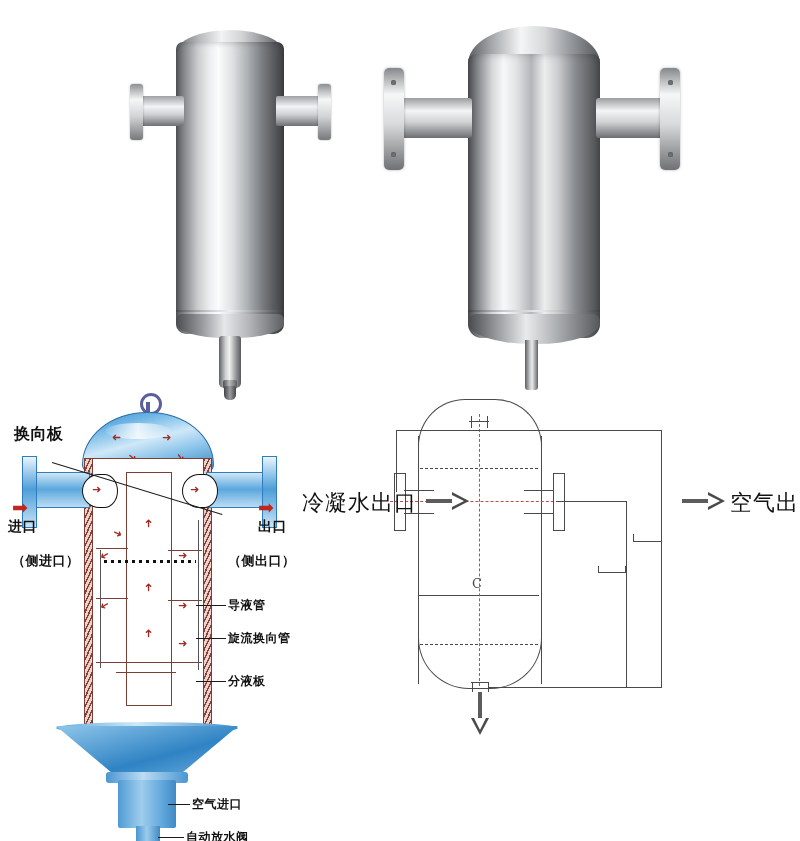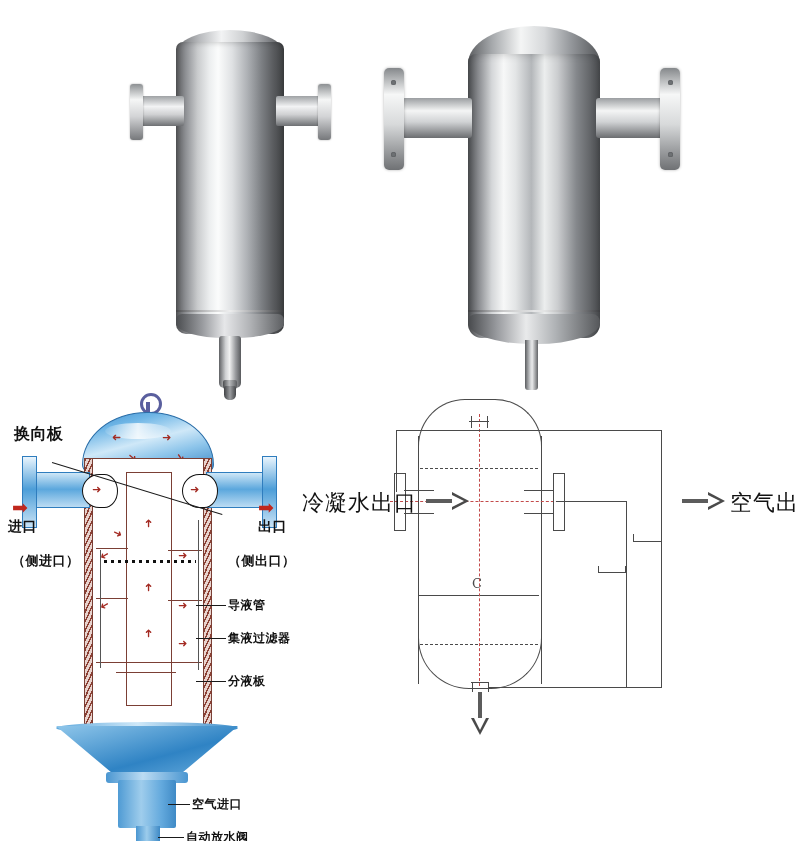--- a/index.html
+++ b/index.html
@@ -229,21 +229,21 @@
     <div class="leader" style="left:196px;top:281px;width:30px"></div>
     <div class="leader" style="left:168px;top:404px;width:22px"></div>
     <div class="leader" style="left:158px;top:437px;width:26px"></div>
 
     <div class="abs lbl" style="left:14px;top:24px;font-size:16px">换向板</div>
     <div class="abs lbl" style="left:8px;top:118px;font-size:14px">进口</div>
     <div class="abs lbl" style="left:12px;top:152px;font-size:13px">（侧进口）</div>
     <div class="abs lbl" style="left:258px;top:118px;font-size:14px">出口</div>
     <div class="abs lbl" style="left:228px;top:152px;font-size:13px">（侧出口）</div>
     <div class="abs lbl" style="left:228px;top:197px;font-size:12px">导液管</div>
-    <div class="abs lbl" style="left:228px;top:230px;font-size:12px">集液过滤器</div>
+    <div class="abs lbl" style="left:228px;top:230px;font-size:12px">旋流换向管</div>
     <div class="abs lbl" style="left:228px;top:273px;font-size:12px">分液板</div>
     <div class="abs lbl" style="left:192px;top:396px;font-size:12px">空气进口</div>
     <div class="abs lbl" style="left:186px;top:429px;font-size:12px">自动放水阀</div>
   </div>
 
   <div class="abs cad">
 
     <div class="head"></div>
     <div class="vessel"></div>
     <div class="bottomhead"></div>

